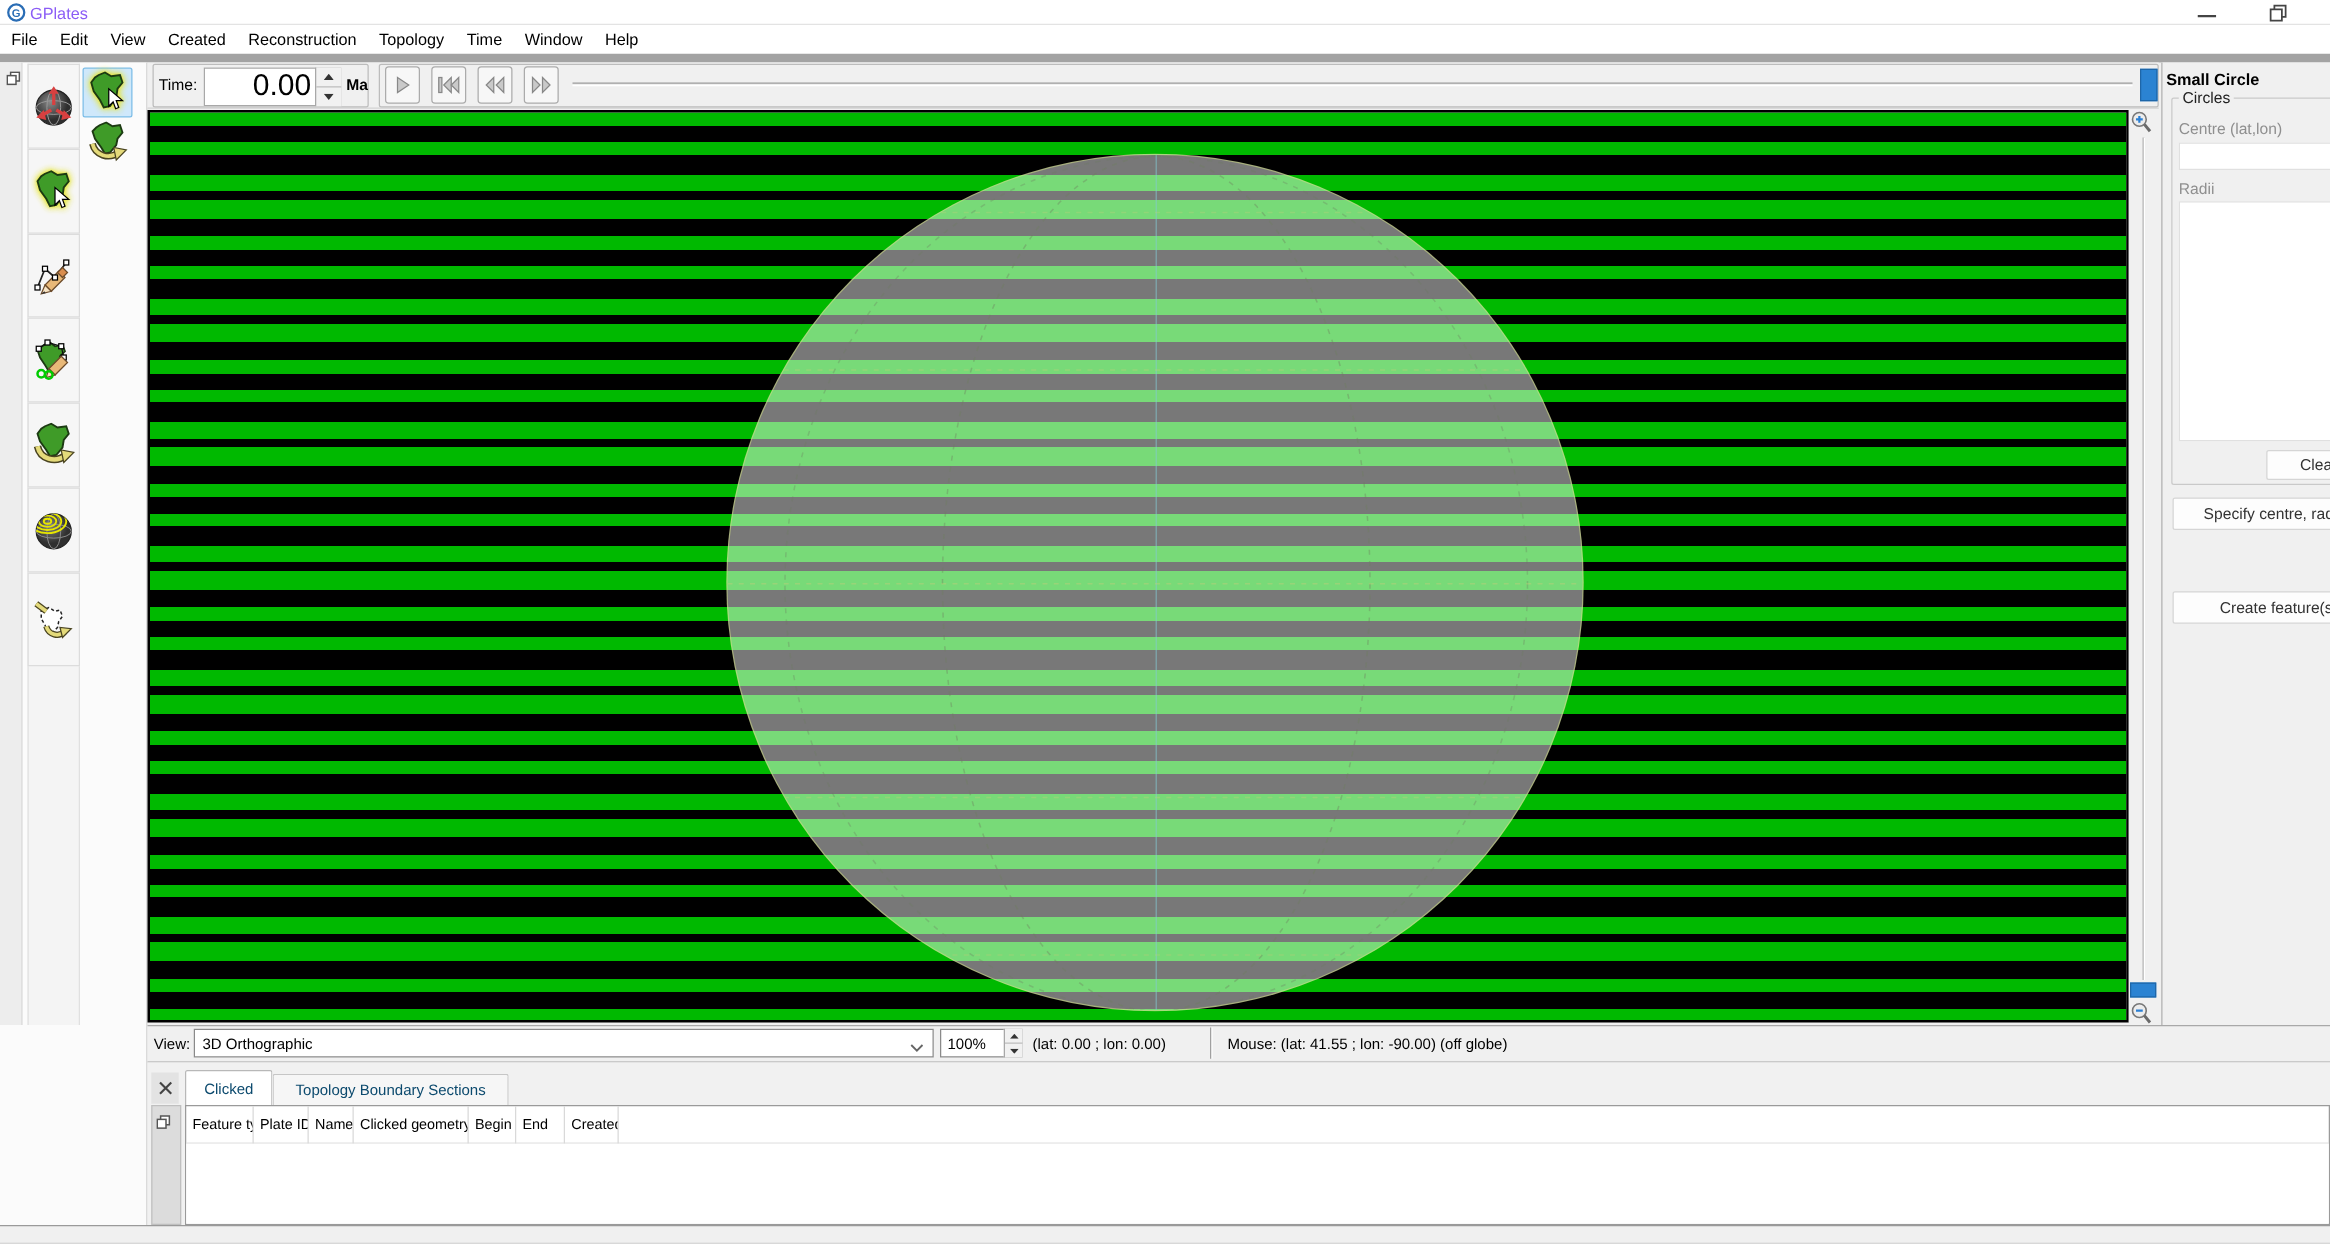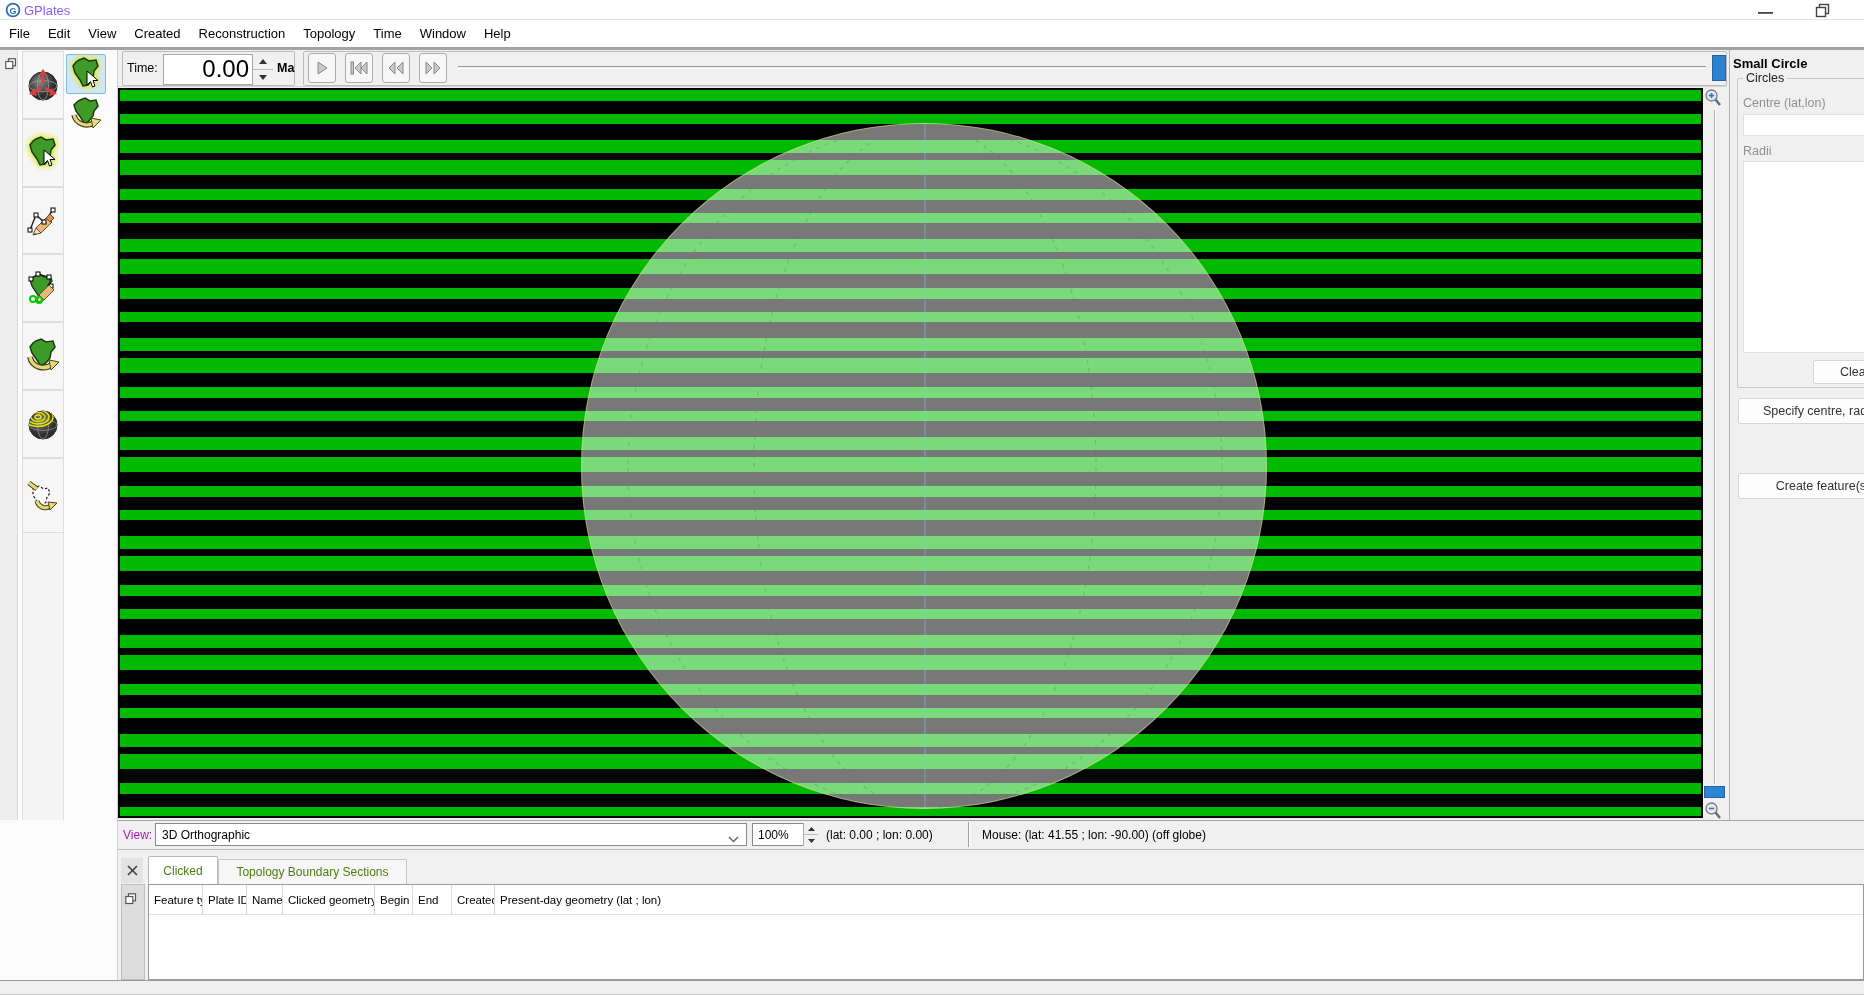--- a/index.html
+++ b/index.html
@@ -6,21 +6,21 @@
   *{box-sizing:border-box;font-family:"Liberation Sans",sans-serif;}
   #app{position:relative;width:1864px;height:995px;background:#f0f0f0;overflow:hidden;border-bottom:1px solid #c8c8c8;}
   .abs{position:absolute;}
 
   
   #titlebar{left:0;top:0;width:1864px;height:20px;background:#ffffff;border-bottom:1px solid #e3e3e3;}
   #title-text{left:24px;top:3px;font-size:13px;color:#8b5cf6;}
   .win-btn{top:0;width:34px;height:20px;display:flex;align-items:center;justify-content:center;}
 
   
-  #menubar{left:0;top:20px;width:1864px;height:30px;background:#ffffff;border-bottom:3px solid #a3a3a3;display:flex;align-items:center;}
+  #menubar{left:0;top:20px;width:1864px;height:30px;background:#ffffff;border-bottom:7px solid #a3a3a3;display:flex;align-items:center;}
   .menu-item{padding:0 9px;font-size:13px;color:#000;line-height:29px;cursor:default;}
 
   
   #left-region{left:0;top:50px;width:118px;height:930px;background:#fbfbfb;border-right:1px solid #d0d0d0;}
   #dock-strip-left{left:0;top:50px;width:18px;height:770px;background:#ededed;border-right:1px solid #dadada;}
   #palette-col1-bg{left:22px;top:51px;width:42px;height:769px;background:#f4f4f4;border-left:1px solid #e0e0e0;border-right:1px solid #e0e0e0;}
   .tool-cell{left:22px;width:42px;background:#f6f6f6;border:1px solid #dcdcdc;display:flex;align-items:center;justify-content:center;}
   .tool-cell2{left:66px;width:40px;display:flex;align-items:center;justify-content:center;}
   .tool-selected{background:#cfe8fb;border:1px solid #7cbde8;border-radius:2px;}
   .glow{filter:drop-shadow(0 0 3px #e6e63c) drop-shadow(0 0 1px #e6e63c);}
@@ -60,33 +60,33 @@
   #circles-group{left:1737px;top:78px;width:162px;height:310px;border:1px solid #c9c9c9;border-radius:2px;}
   #circles-label{left:1743px;top:71px;font-size:12.5px;color:#222;background:#f0f0f0;padding:0 3px;}
   .dim-label{font-size:12.5px;color:#8f8f8f;}
   #centre-input{left:1743px;top:114px;width:150px;height:22px;background:#fff;border:1px solid #e0e0e0;}
   #radii-list{left:1743px;top:161px;width:150px;height:192px;background:#fff;border:1px solid #e0e0e0;}
   .panel-btn{background:#fdfdfd;border:1px solid #d5d5d5;border-radius:2px;font-size:12.5px;color:#333;
     display:flex;align-items:center;justify-content:center;white-space:nowrap;}
 
   
   #statusbar{left:118px;top:820px;width:1746px;height:30px;background:#f0f0f0;border-top:1px solid #a8a8a8;border-bottom:1px solid #bdbdbd;}
-  #view-label{left:123px;top:828px;font-size:12px;color:#a21caf;}
+  #view-label{left:123px;top:828px;font-size:12px;color:#000000;}
   #view-combo{left:155px;top:823px;width:592px;height:23px;background:#fff;border:1px solid #8a8a8a;}
   #view-combo-text{left:162px;top:828px;font-size:12px;color:#000;}
   #zoom-spin{left:752px;top:823px;width:66px;height:23px;background:#fff;border:1px solid #8a8a8a;}
   #zoom-spin-text{left:758px;top:828px;font-size:12px;color:#000;}
   #cam-coords{left:826px;top:828px;font-size:12px;color:#000;}
   #status-sep{left:968px;top:822px;width:2px;height:25px;border-left:1px solid #a0a0a0;border-right:1px solid #fff;}
   #mouse-coords{left:982px;top:828px;font-size:12px;color:#000;}
 
   
   #bottom-dock{left:118px;top:850px;width:1746px;height:130px;background:#f1f1f1;}
   #tab-close-btn{left:121px;top:858px;width:22px;height:25px;background:#e3e3e3;display:flex;align-items:center;justify-content:center;}
-  .tab{display:flex;align-items:center;justify-content:center;font-size:12px;color:#4d7c0f;}
+  .tab{display:flex;align-items:center;justify-content:center;font-size:12px;color:#0c4a6e;}
   #tab-clicked{left:148px;top:856px;width:70px;height:28px;background:#fff;border:1px solid #b8b8b8;border-bottom:none;border-radius:2px 2px 0 0;}
   #tab-topology{left:218px;top:859px;width:189px;height:25px;background:#f6f6f6;border:1px solid #c6c6c6;border-bottom:none;border-radius:2px 2px 0 0;}
   #dock-strip-bottom{left:121px;top:884px;width:24px;height:96px;background:#dcdcdc;border:1px solid #bfbfbf;}
   #clicked-table{left:148px;top:884px;width:1716px;height:96px;background:#fff;border:1px solid #9a9a9a;display:flex;flex-direction:column;}
   #table-header{display:flex;height:30px;border-bottom:1px solid #e0e0e0;}
   .th{height:30px;line-height:30px;padding-left:5px;font-size:11.5px;color:#000;border-right:1px solid #d9d9d9;overflow:hidden;white-space:nowrap;}
   #bottom-margin{left:0;top:980px;width:1864px;height:15px;background:#f0f0f0;border-top:1px solid #9a9a9a;}
 </style>
 </head>
 <body>
@@ -382,19 +382,18 @@
   </div>
   <div class="abs" id="clicked-table">
     <div id="table-header">
       <div class="th" style="width:54px;">Feature type</div>
       <div class="th" style="width:44px;">Plate ID</div>
       <div class="th" style="width:36px;">Name</div>
       <div class="th" style="width:92px;">Clicked geometry</div>
       <div class="th" style="width:38px;">Begin</div>
       <div class="th" style="width:39px;">End</div>
       <div class="th" style="width:43px;">Created</div>
-      <div class="th" style="flex:1;border-right:none;">Present-day geometry (lat ; lon)</div>
     </div>
     <div style="flex:1;background:#fff;"></div>
   </div>
   <div class="abs" id="bottom-margin"></div>
 
 </div>
 
 </body></html>

